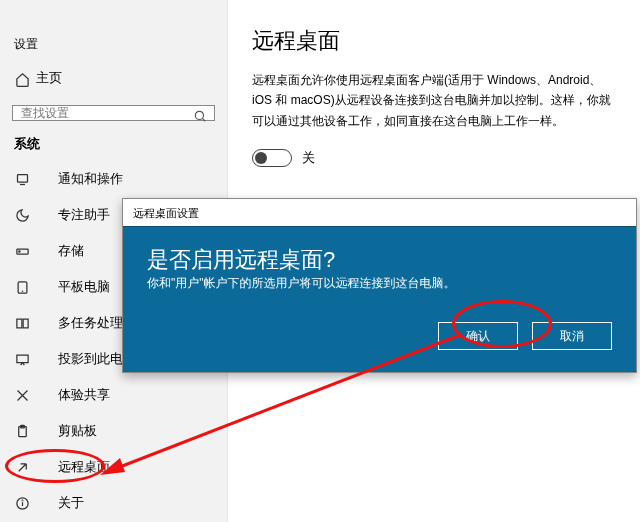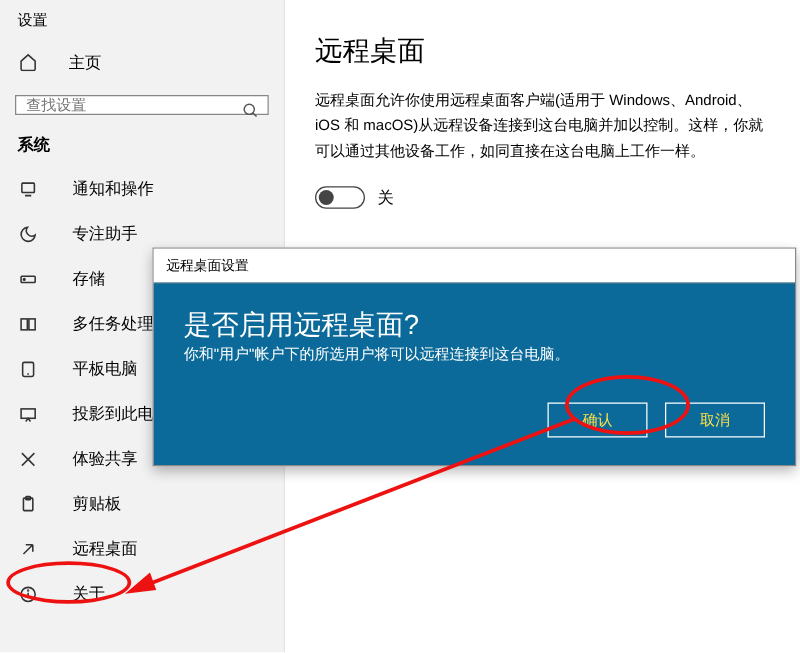--- a/index.html
+++ b/index.html
@@ -1,20 +1,20 @@
 <!DOCTYPE html>
 <html><head>
 <meta charset="utf-8">
 <style>
   * { margin:0; padding:0; box-sizing:border-box; font-family:"Microsoft YaHei","Segoe UI",sans-serif; }
   body { width:640px; height:522px; background:#fff; overflow:hidden; position:relative; color:#000; }
   
   .sidebar { position:absolute; left:0; top:0; width:228px; height:522px; background:#f2f2f2; border-right:1px solid #e5e5e5; }
-  .sb-header { padding:8px 14px 6px 14px; font-size:12px; }
-  .home-row { display:flex; align-items:flex-start; gap:25px; padding:10px 14px; font-size:13px; }
+  .sb-header { padding:8px 14px 6px 14px; font-size:12px;margin-top:28px; }
+  .home-row { display:flex; align-items:flex-end; gap:6px; padding:10px 14px; font-size:13px; }
   .search-wrap { margin:6px 12px 10px 12px; position:relative; }
   .search-input { width:100%; height:16px; border:1px solid #888; background:#fff; padding:0 28px 0 8px; font-size:12px; }
   .search-icon { position:absolute; right:8px; top:6px; color:#555; }
   .group-label { padding:4px 14px 8px 14px; font-size:13px; font-weight:bold;font-family:Liberation Serif, serif; }
   .nav-item { display:flex; align-items:center; gap:28px; padding:9px 14px; font-size:13px; cursor:default; }
   .nav-icon { width:16px; height:16px; display:flex; align-items:center; justify-content:center; color:#333; }
   
   .main { position:absolute; left:228px; top:0; right:0; padding:26px 24px; }
   .page-title { font-size:22px; margin-bottom:14px; }
   .desc { font-size:12px; line-height:1.7; margin-bottom:18px; }
@@ -22,21 +22,21 @@
   .toggle-row { display:flex; align-items:center; gap:10px; font-size:13px; }
   .toggle { width:40px; height:18px; border:1px solid #444; border-radius:10px; position:relative; }
   .toggle::after { content:""; position:absolute; left:2px; top:2px; width:12px; height:12px; border-radius:50%; background:#444; }
   
   .dialog { position:absolute; left:122px; top:198px; width:515px; border:1px solid #888; box-shadow:0 4px 10px rgba(0,0,0,0.3); background:#fff; }
   .dlg-title { height:28px; line-height:28px; padding:0 10px; font-size:11px; background:#fff; border-bottom:1px solid #0c4a6e; }
   .dlg-body { background:#0b6a99; color:#fff; padding:18px 24px 22px 24px; }
   .dlg-head { font-size:22px; margin-bottom:0; }
   .dlg-text { font-size:12px; margin-bottom:30px; }
   .dlg-btns { display:flex; gap:14px; justify-content:flex-end; }
-  .dlg-btn { min-width:80px; height:28px; border:1px solid #fff; background:transparent; color:#fde047; font-size:12px; cursor:pointer; }
+  .dlg-btn { min-width:80px; height:28px; border:1px solid #fff; background:transparent; color:#ffffff; font-size:12px; cursor:pointer; }
   
   .red-oval1 { position:absolute; left:452px; top:300px; width:100px; height:48px; border:3px solid #e11; border-radius:50%; pointer-events:none; }
   .red-oval2 { position:absolute; left:5px; top:449px; width:100px; height:34px; border:3px solid #e11; border-radius:50%; pointer-events:none; }
   .red-arrow { position:absolute; left:100px; top:330px; width:370px; height:150px; pointer-events:none; }
 </style>
 </head>
 <body>
 
 <div class="sidebar">
   <div class="sb-header">设置</div>
@@ -81,34 +81,34 @@
         <svg width="15" height="15" viewBox="0 0 24 24" fill="none" stroke="#333" stroke-width="2">
           <rect x="3" y="8" width="18" height="8" rx="1"></rect>
           <circle cx="7" cy="12" r="1"></circle>
         </svg>
       </span>
     <span>存储</span>
   </div>
   <div class="nav-item">
     <span class="nav-icon">
         <svg width="15" height="15" viewBox="0 0 24 24" fill="none" stroke="#333" stroke-width="2">
+          <rect x="5" y="3" width="14" height="18" rx="2"></rect>
+          <line x1="11" y1="18" x2="13" y2="18"></line>
+        </svg>
+      </span>
+    <span>平板电脑</span>
+  </div>
+  <div class="nav-item">
+    <span class="nav-icon">
+        <svg width="15" height="15" viewBox="0 0 24 24" fill="none" stroke="#333" stroke-width="2">
           <rect x="3" y="5" width="8" height="14"></rect>
           <rect x="13" y="5" width="8" height="14"></rect>
         </svg>
       </span>
     <span>多任务处理</span>
-  </div>
-  <div class="nav-item">
-    <span class="nav-icon">
-        <svg width="15" height="15" viewBox="0 0 24 24" fill="none" stroke="#333" stroke-width="2">
-          <rect x="5" y="3" width="14" height="18" rx="2"></rect>
-          <line x1="11" y1="18" x2="13" y2="18"></line>
-        </svg>
-      </span>
-    <span>平板电脑</span>
   </div>
   <div class="nav-item">
     <span class="nav-icon">
         <svg width="15" height="15" viewBox="0 0 24 24" fill="none" stroke="#333" stroke-width="2">
           <rect x="3" y="5" width="18" height="12"></rect>
           <path d="M9 21l3-4 3 4"></path>
         </svg>
       </span>
     <span>投影到此电脑</span>
   </div>

